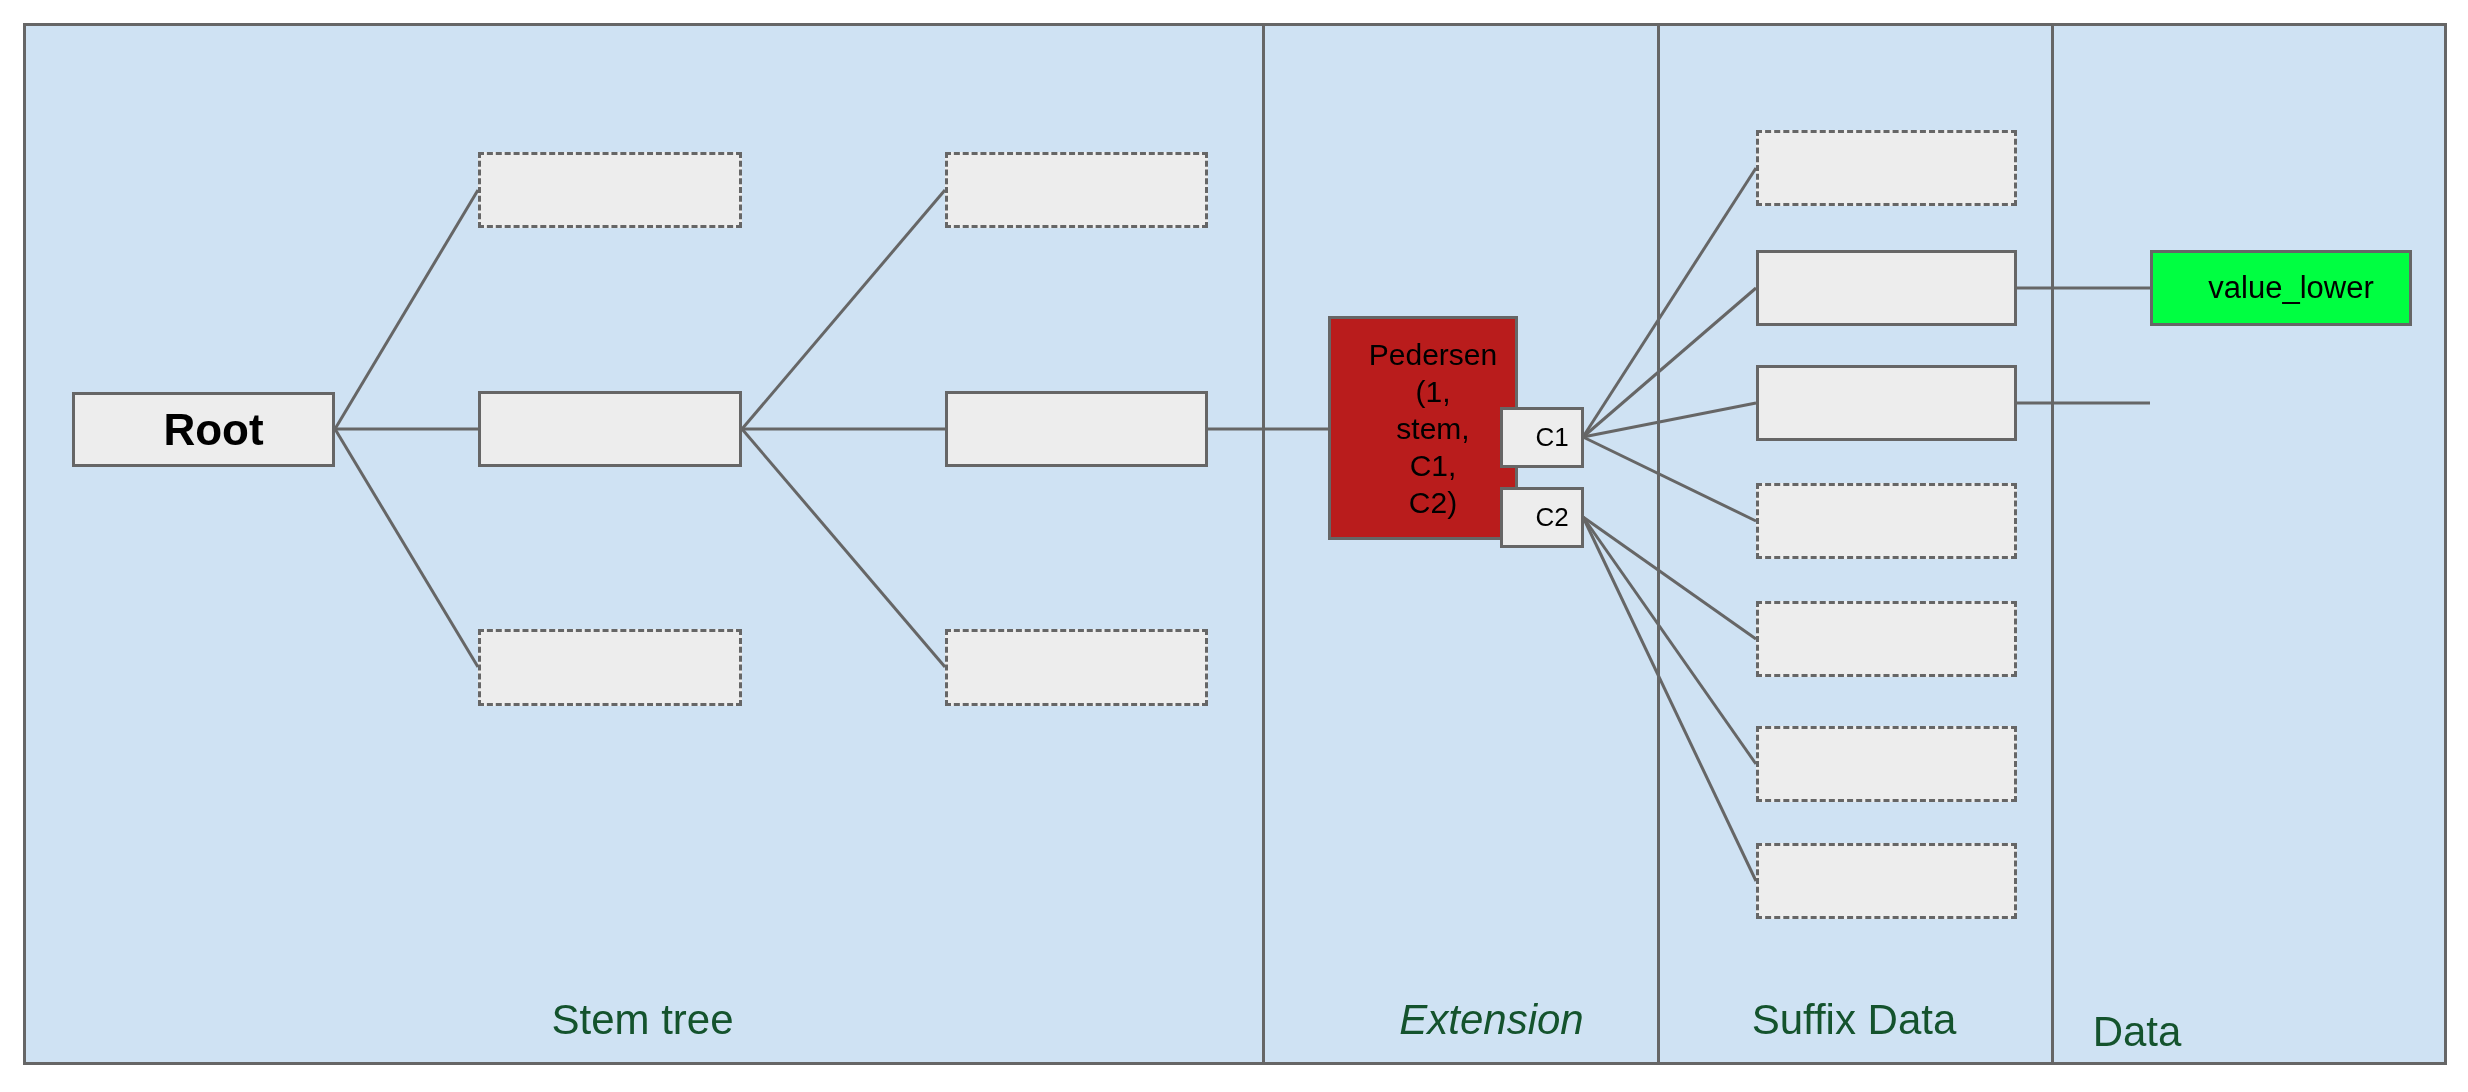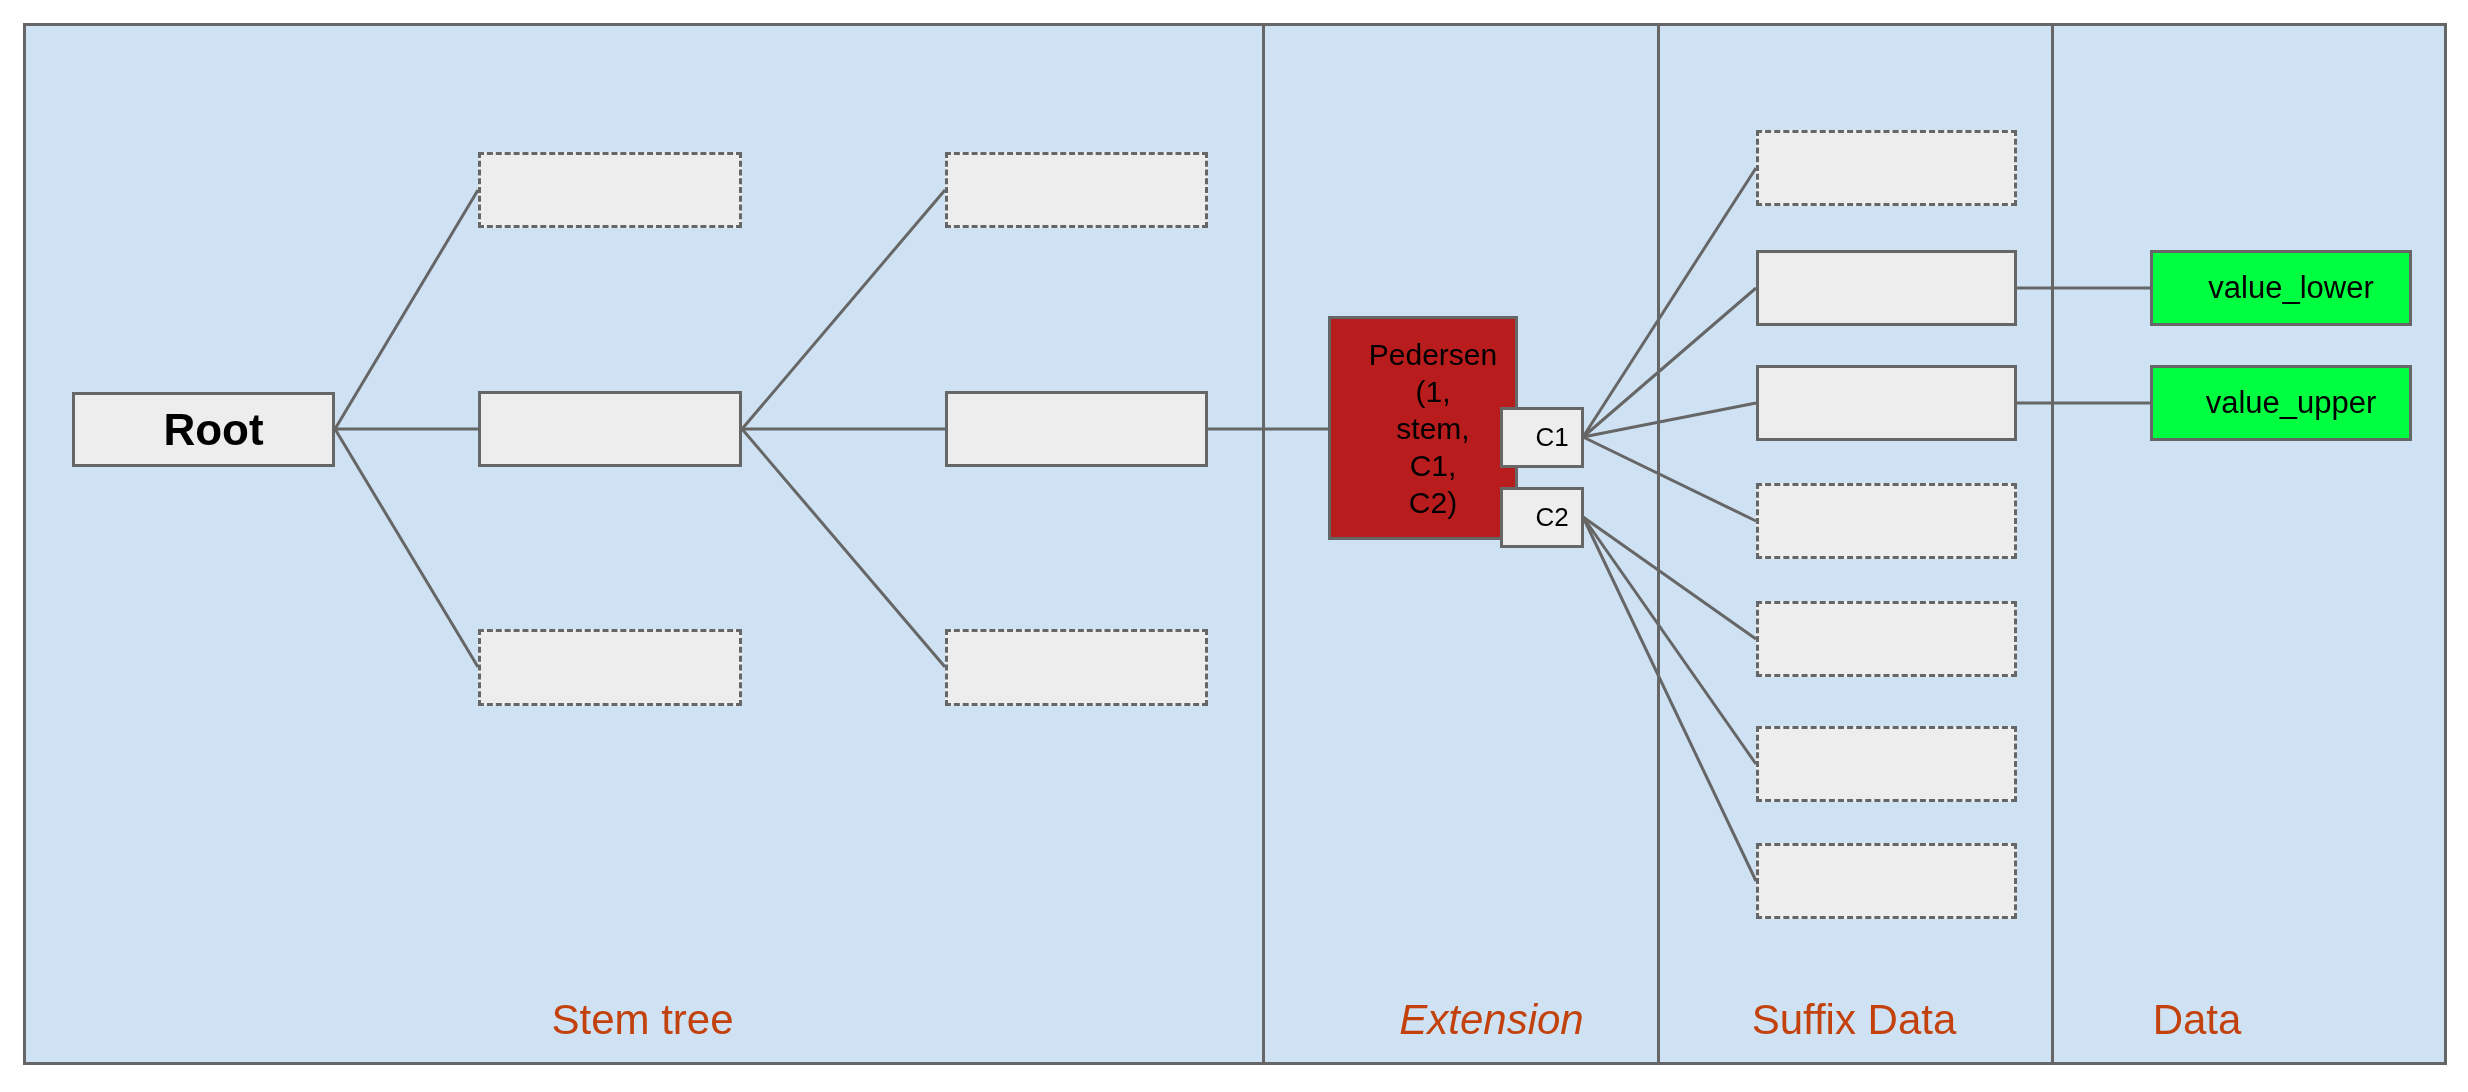--- a/index.html
+++ b/index.html
@@ -30,21 +30,21 @@
     color:#000000;text-align:center;padding-left:20px;
   }
   .node.dashed{border-style:dashed;}
   .node.cyan{background:#b91c1c;flex-direction:column;font-size:30px;line-height:37px;}
   .node.green{background:#00ff41;font-size:31px;}
   .node.big{font-size:44px;}
   .node.small{font-size:26px;}
   .lane-label{
     position:absolute;top:992px;height:56px;
     display:flex;align-items:center;justify-content:center;
-    font-size:42px;color:#c2410c;
+    font-size:42px;color:#14532d;
   }
 </style>
 </head>
 <body>
 
 <div class="stage">
   <div class="frame"></div>
 
   <svg class="wires" width="2468" height="1092" viewBox="0 0 2468 1092">
 
@@ -105,21 +105,18 @@
   <div class="node" style="left:1756px;top:250px;width:261px;height:76px;"></div>
   <div class="node" style="left:1756px;top:365px;width:261px;height:76px;"></div>
   <div class="node dashed" style="left:1756px;top:483px;width:261px;height:76px;"></div>
   <div class="node dashed" style="left:1756px;top:601px;width:261px;height:76px;"></div>
   <div class="node dashed" style="left:1756px;top:726px;width:261px;height:76px;"></div>
   <div class="node dashed" style="left:1756px;top:843px;width:261px;height:76px;"></div>
 
   <div class="node green" style="left:2150px;top:250px;width:262px;height:76px;">
     <span>value_lower</span>
   </div>
-  <div class="node green" style="left:2150px;top:365px;width:262px;height:76px;">
-    <span>value_upper</span>
-  </div>
 
   <div class="lane-label" style="left:23px;width:1239px;">Stem tree</div>
   <div class="lane-label" style="left:1294px;width:395px;font-style:italic;">Extension</div>
   <div class="lane-label" style="left:1657px;width:394px;">Suffix Data</div>
-  <div class="lane-label" style="left:1999px;width:396px;">Data</div>
+  <div class="lane-label" style="left:1939px;width:396px;margin-top:12px;">Data</div>
 </div>
 
 </body></html>

